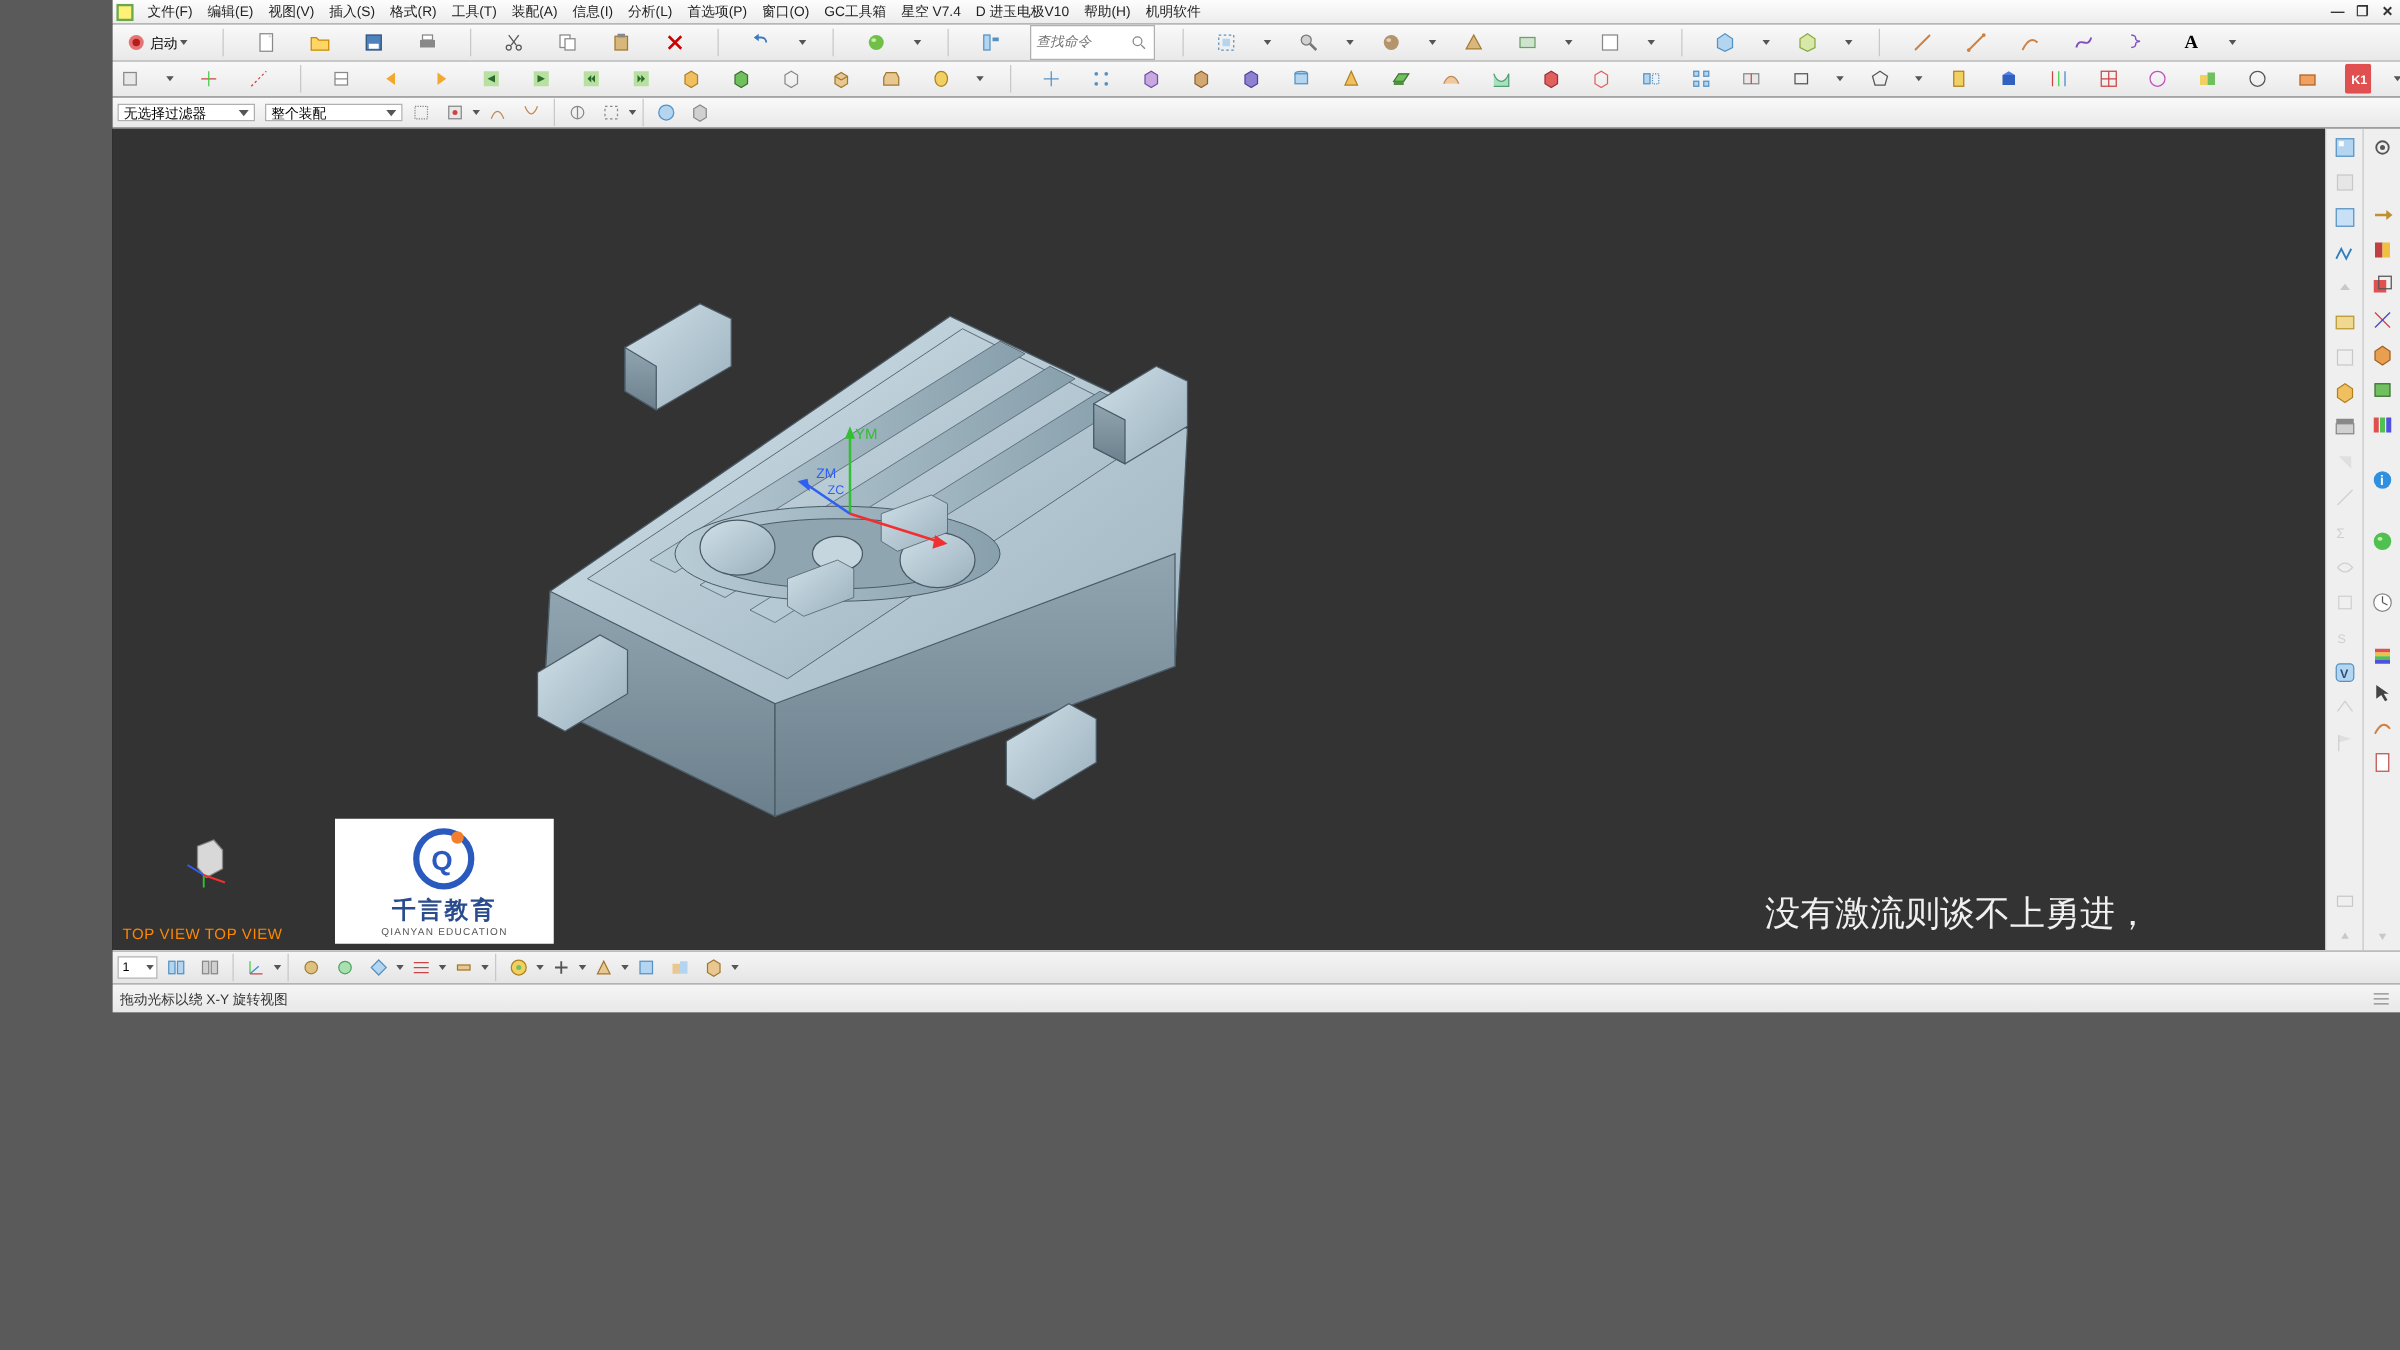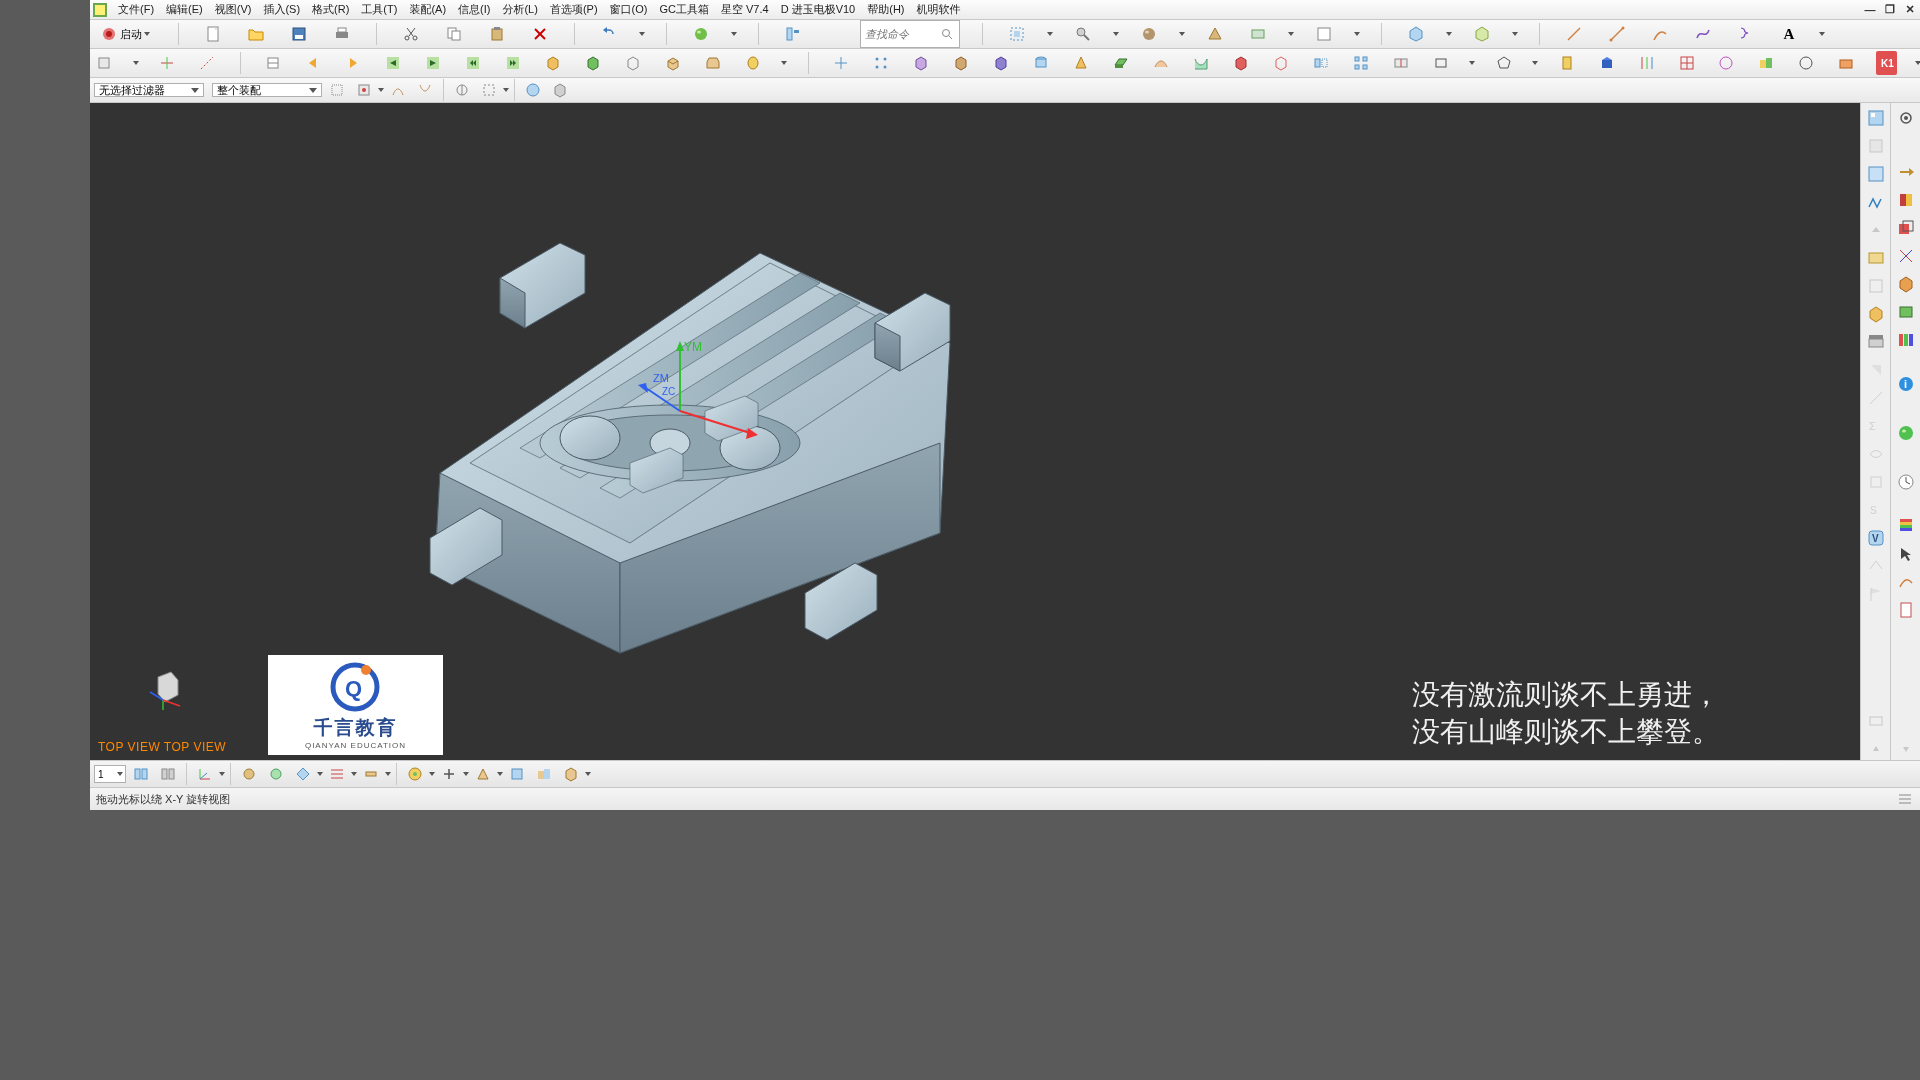--- a/index.html
+++ b/index.html
@@ -9,21 +9,21 @@
 .menubar .app-icon { width: 16px; height: 16px; margin-right: 4px; display:flex;align-items:center;justify-content:center;cursor:pointer; }
 .menubar .menu-item { padding: 2px 6px; cursor: pointer; color: #222; white-space:nowrap; }
 .menubar .spacer { flex: 1; }
 .win-btn { width: 20px; height: 16px; display:flex;align-items:center;justify-content:center;cursor:pointer;color:#333;font-weight:bold;}
 .toolbar { height: 29px; background: linear-gradient(#f9f9f9,#e9e9e9); border-bottom: 1px solid #c8c8c8; display: flex; align-items: center; padding-left: 4px; gap: 19px; }
 .tb-btn { width: 24px; height: 24px; display:flex;align-items:center;justify-content:center;cursor:pointer;border:1px solid transparent;border-radius:2px;}
 .tb-sep { width:1px;height:22px;background:#c8c8c8;margin:0 3px;}
 .tb-dropdown { width:4px;height:20px;display:flex;align-items:center;justify-content:center;}
 .tb-dropdown::after{content:"";border-left:3px solid transparent;border-right:3px solid transparent;border-top:4px solid #555;}
 .start-btn { display:flex;align-items:center;gap:3px;padding:2px 6px;cursor:pointer;border:1px solid transparent;border-radius:2px;}
-.search-box { width:100px;height:20px;border:1px solid #b0b0b0;background:#fff;display:flex;align-items:center;padding:13px 4px;gap:4px;margin-left:36px;}
+.search-box { width:100px;height:20px;border:1px solid #b0b0b0;background:#fff;display:flex;align-items:center;padding:13px 4px;gap:4px;}
 .search-box input { border:none;outline:none;width:72px;font-size:11px;font-style:italic;color:#888;}
 .combo { height:14px;border:1px solid #b0b0b0;background:#fff;display:flex;align-items:center;padding-left:4px;cursor:pointer;position:relative;}
 .combo::after{content:"";position:absolute;right:4px;border-left:4px solid transparent;border-right:4px solid transparent;border-top:5px solid #555;}
 .combo1 { width:110px; }
 .combo2 { width:110px; margin-left:5px;}
 .filterbar { height:25px;background:linear-gradient(#f9f9f9,#e9e9e9);border-bottom:1px solid #c8c8c8;display:flex;align-items:center;padding-left:4px;gap:3px;}
 .viewport { position:absolute; left:0; top:103px; right:60px; bottom:50px; background:#333333; }
 .right-panels { position:absolute;right:0;top:103px;width:60px;bottom:50px;background:#efefef;display:flex;}
 .right-col { width:30px;border-left:1px solid #c8c8c8;display:flex;flex-direction:column;align-items:center;padding-top:4px;gap:6px;}
 .panel-icon { width:22px;height:22px;display:flex;align-items:center;justify-content:center;cursor:pointer;border:1px solid transparent;border-radius:2px;}
@@ -616,21 +616,20 @@
       <svg class="wm-logo" viewBox="0 0 55 55">
           <circle cx="27" cy="27" r="22" fill="none" stroke="#2a5abd" stroke-width="5"></circle>
           <circle cx="38" cy="10" r="5" fill="#f08030"></circle>
           <text x="17" y="36" font-size="22" font-weight="bold" fill="#2a5abd">Q</text>
         </svg>
       <div class="wm-text">千言教育</div>
       <div class="wm-sub">QIANYAN EDUCATION</div>
     </div>
     <div class="caption">
       <div>没有激流则谈不上勇进，</div>
-      <div style="padding-left:260px;">没有山峰则谈不上攀登。</div>
     </div>
     <div class="view-label">TOP VIEW   TOP VIEW</div>
   </div>
 
   <div class="right-panels">
     <div class="right-col">
       <div class="panel-icon">
           <svg width="18" height="18">
             <rect x="2" y="2" width="14" height="14" fill="#b4d5f0" stroke="#5592c4"></rect>
             <rect x="4" y="4" width="4" height="4" fill="#fff"></rect>

